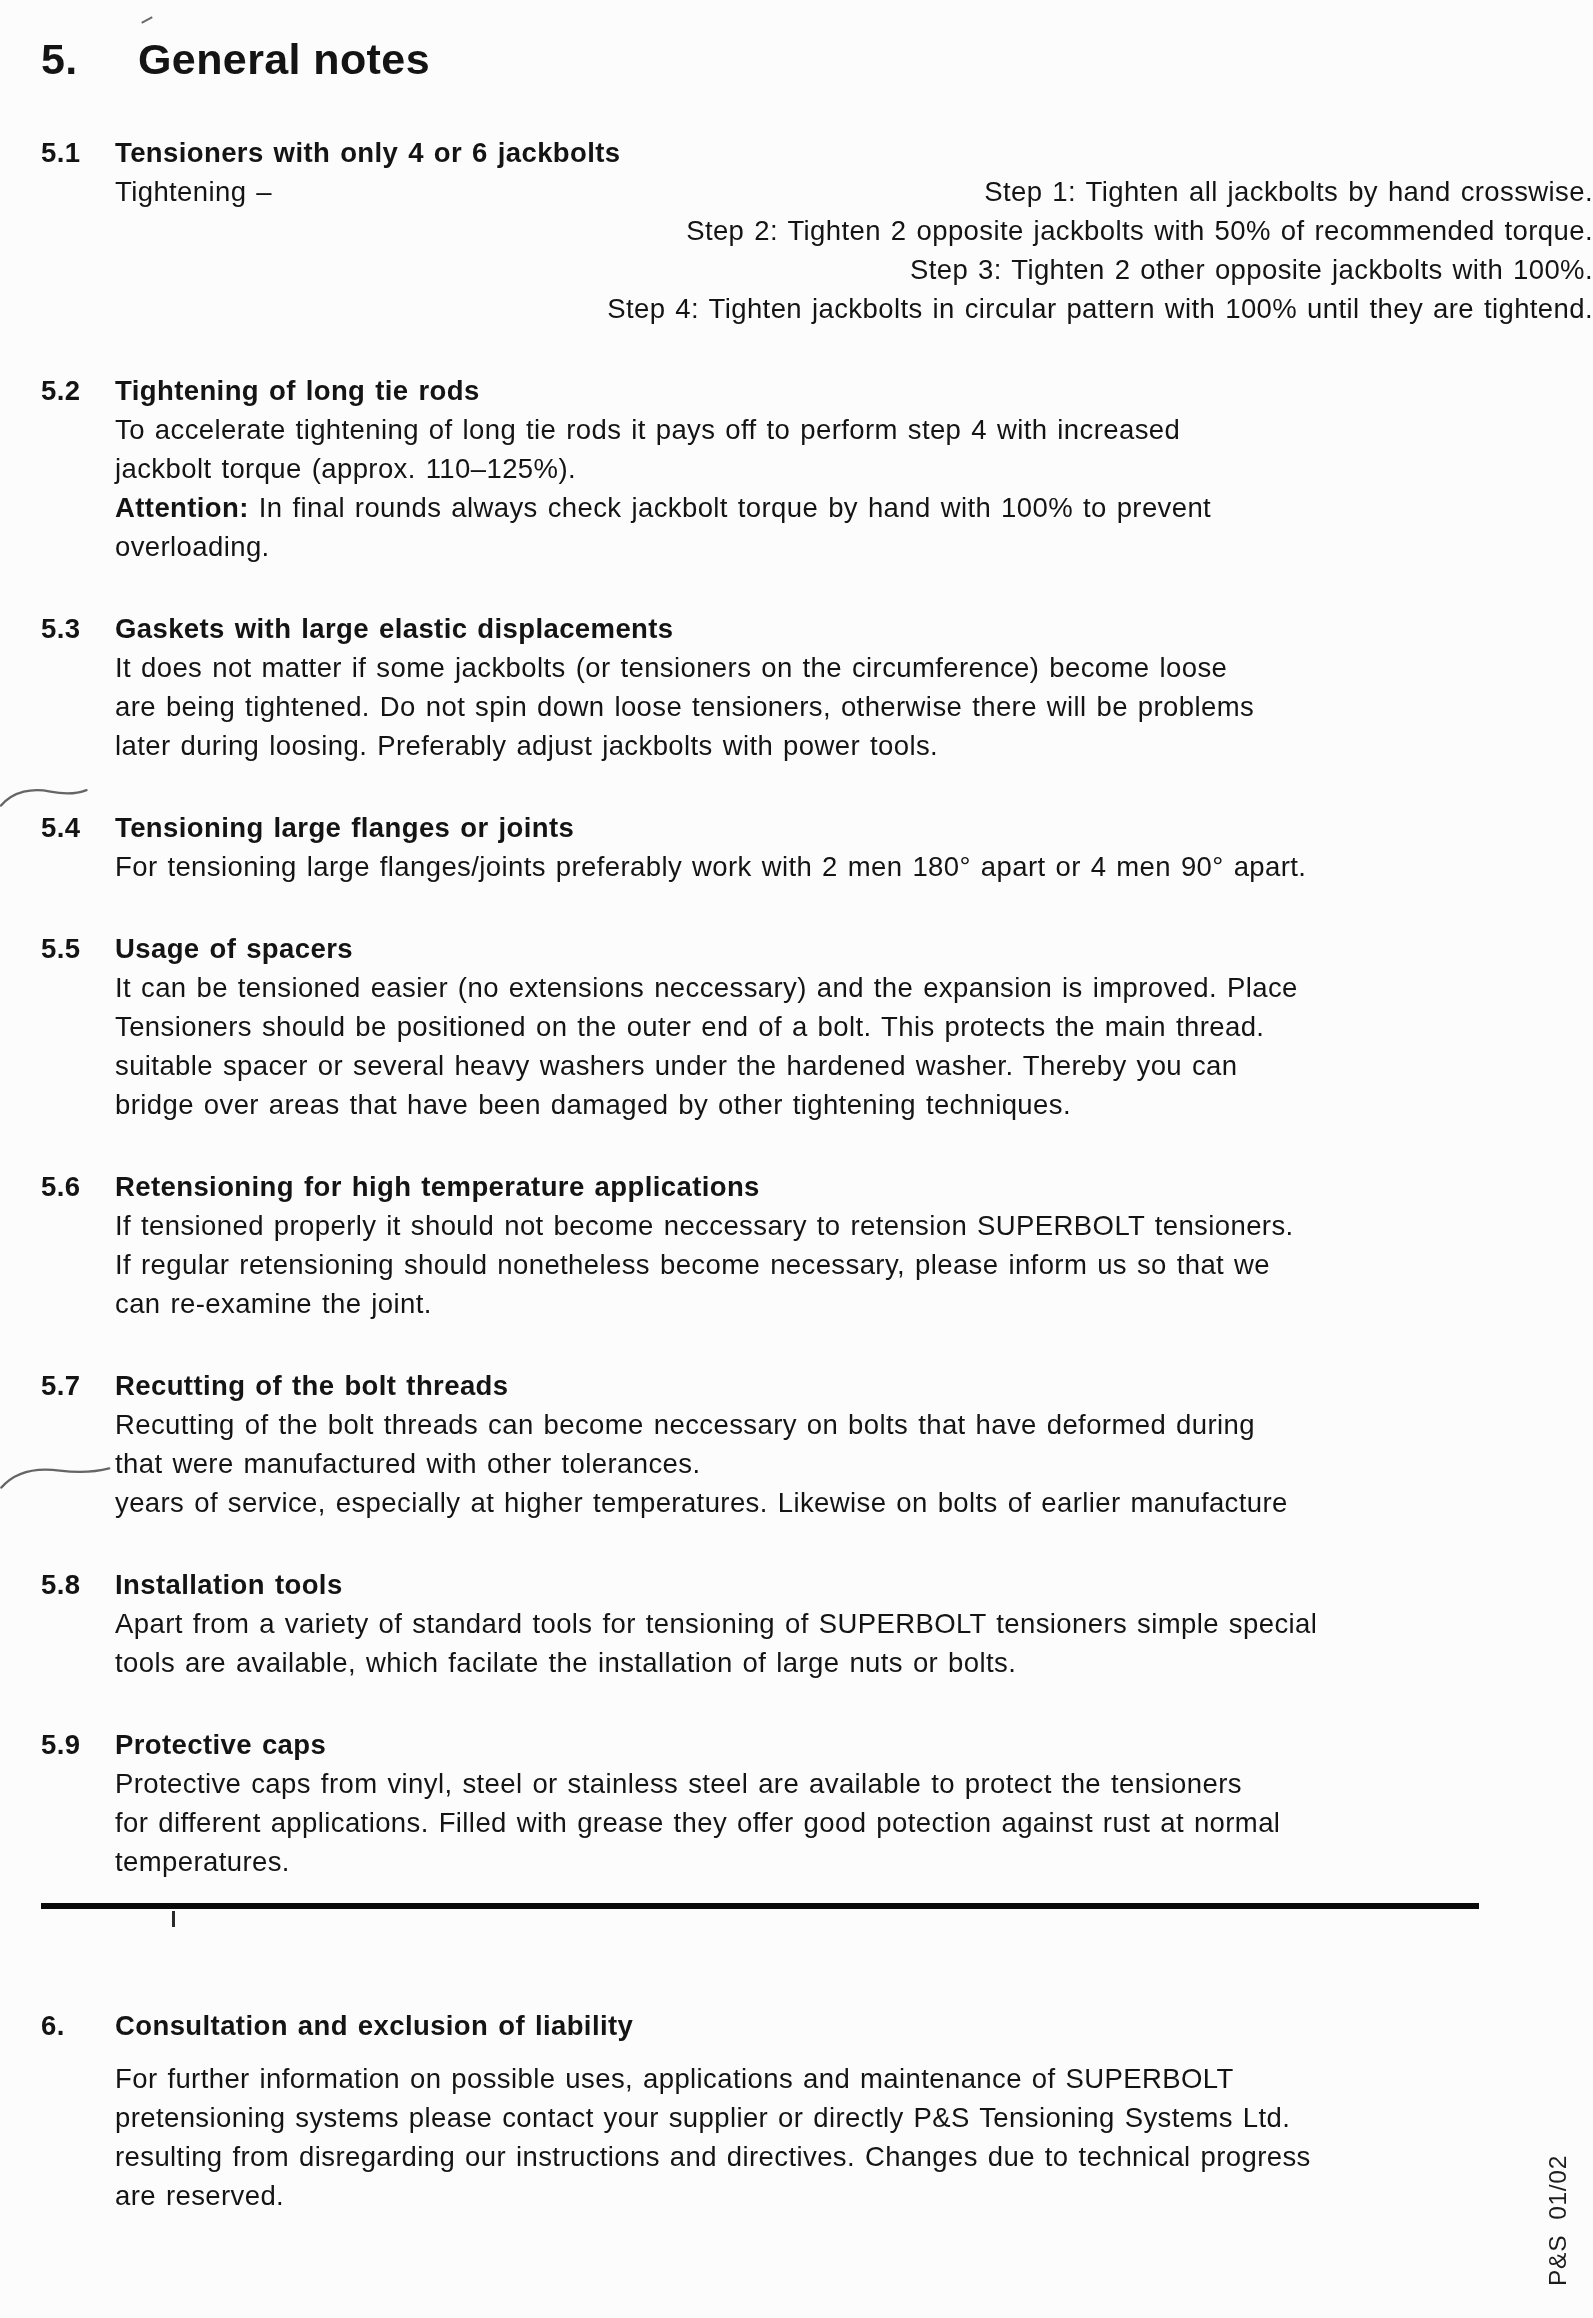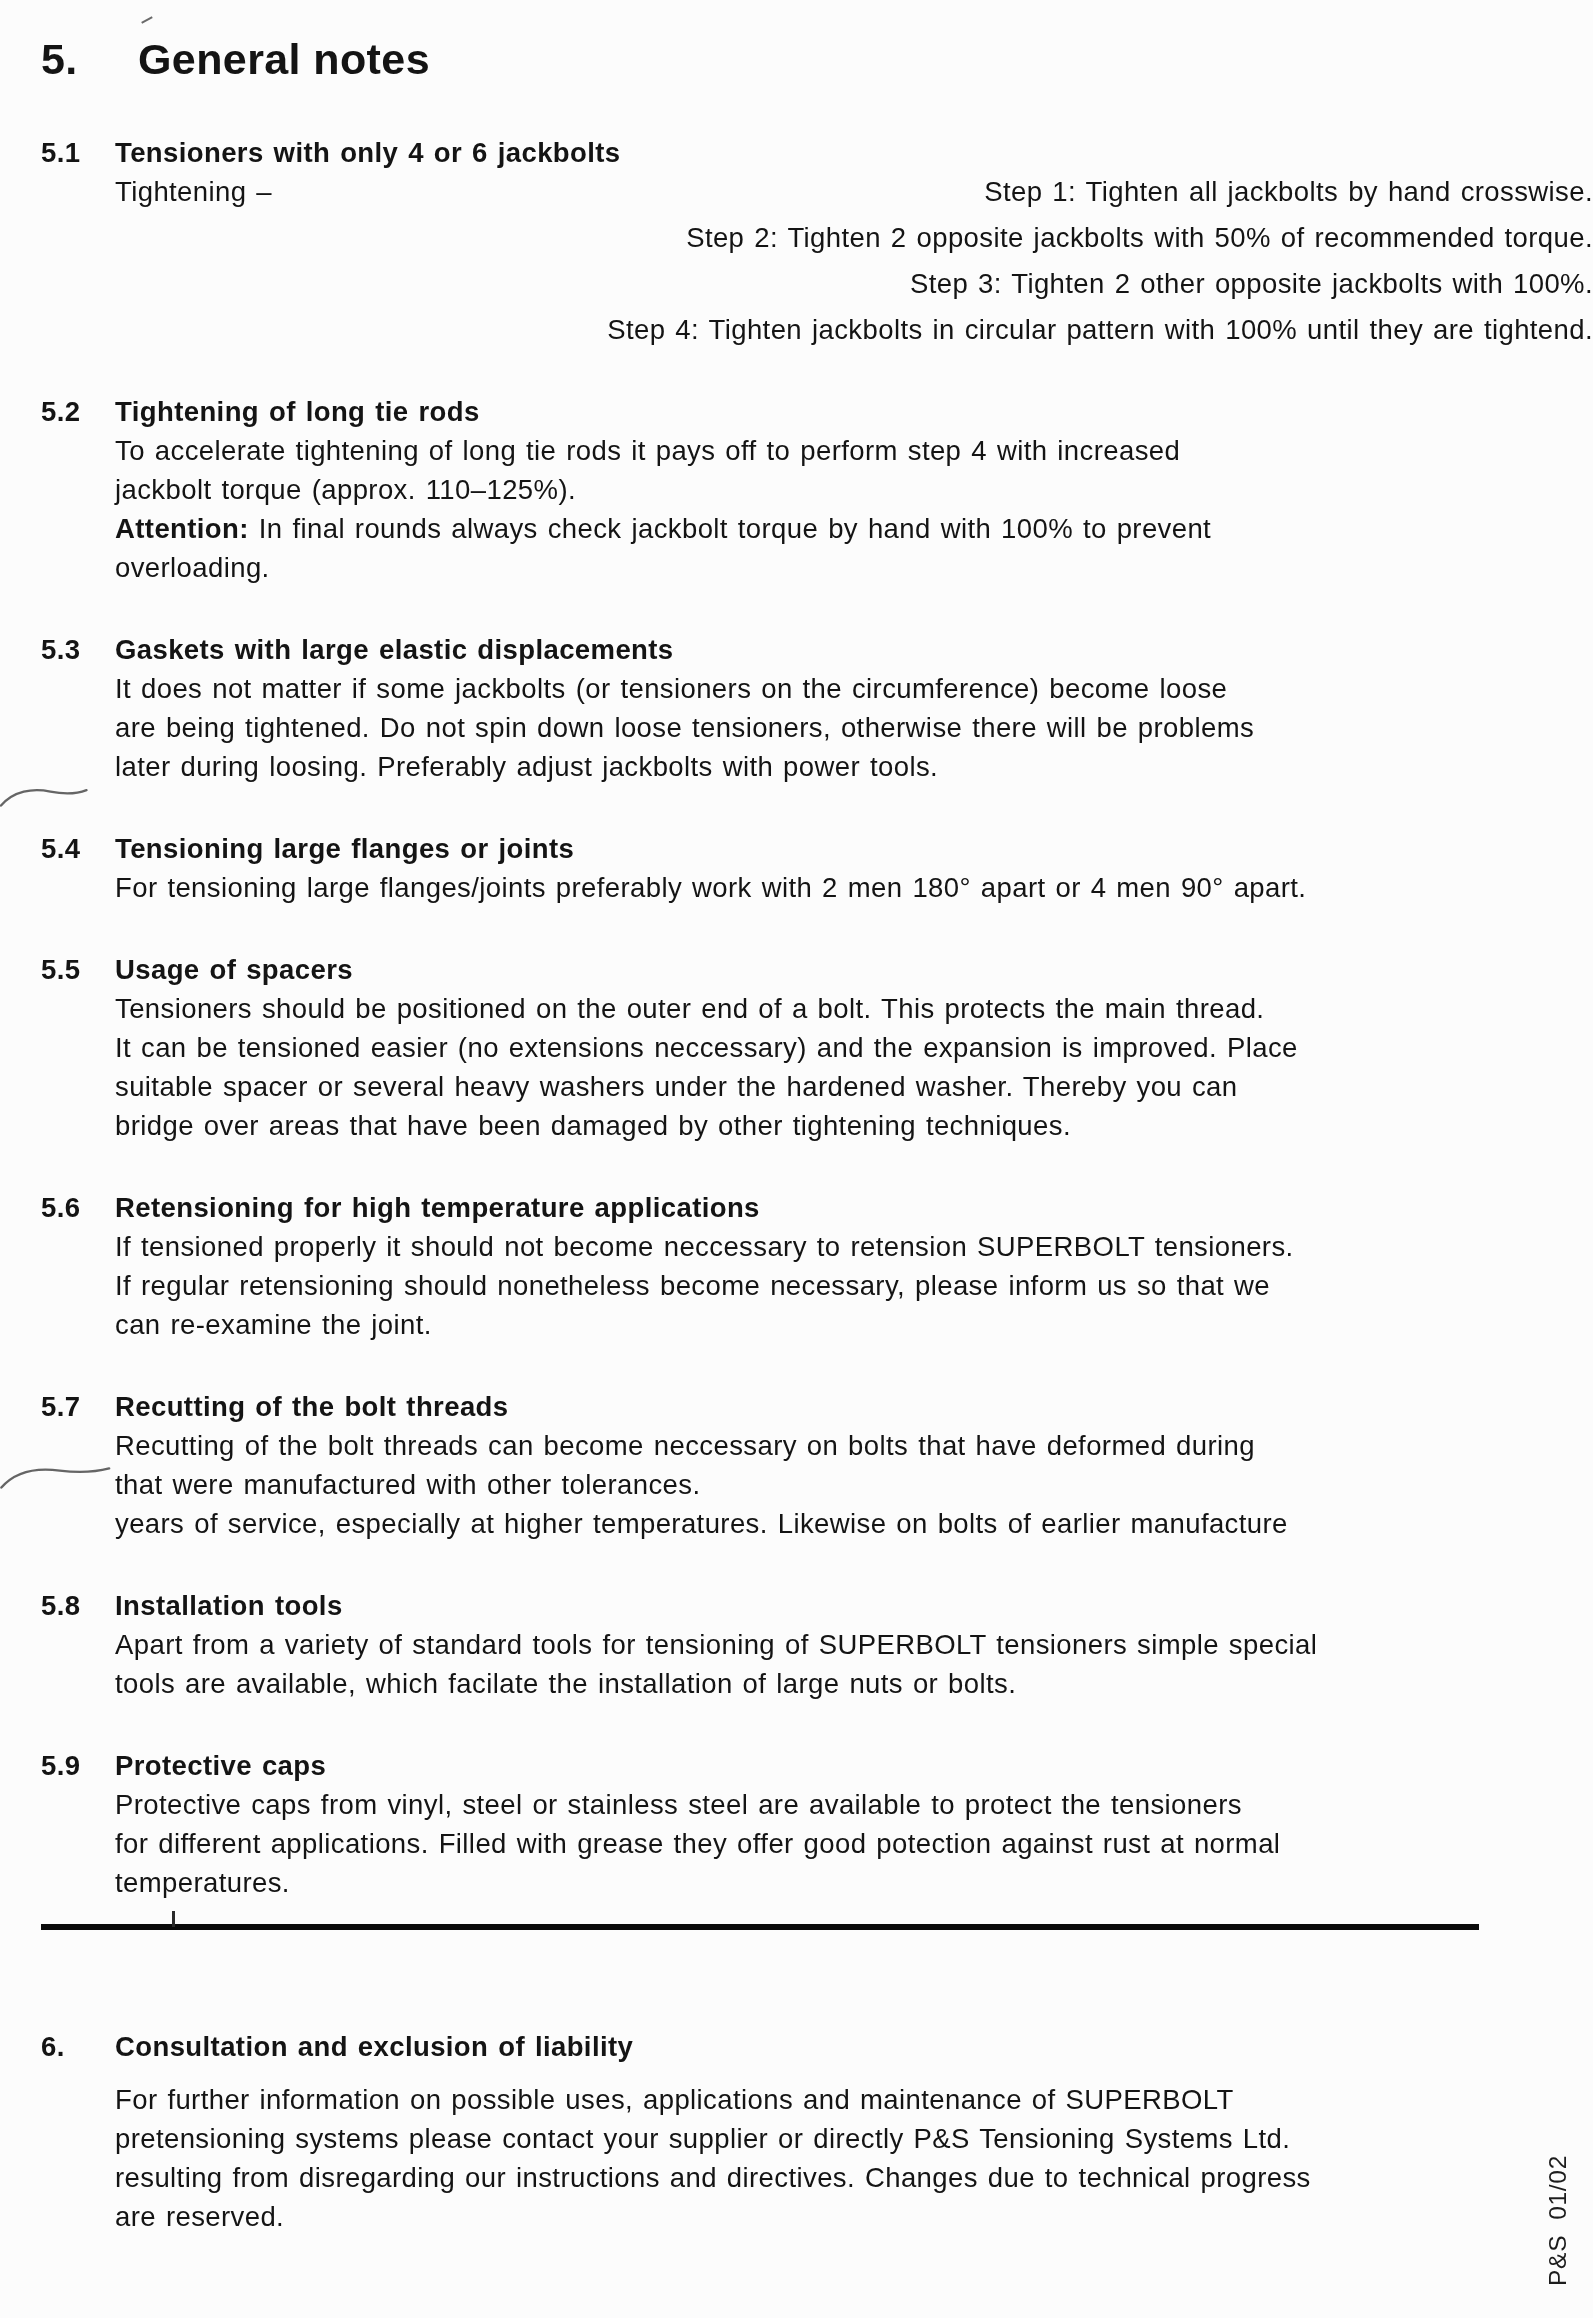--- a/index.html
+++ b/index.html
@@ -27,21 +27,21 @@
     margin-top:43px;
     font-size:27.5px;
     line-height:39px;
     letter-spacing:0.4px;
     word-spacing:1.9px;
   }
   .sec.first { margin-top:0; }
   .sec .num { font-weight:700; }
   .sec h2 { margin:0; font-size:27.5px; font-weight:700; line-height:39px; letter-spacing:0.4px; }
   .ln { white-space:pre; }
-  .steps { display:grid; grid-template-columns:196px 1fr;gap:7px; }
+  .steps { display:grid; grid-template-columns:196px 1fr; }
   .steps .steps-label { grid-column:1; grid-row:1; white-space:pre; }
   .steps .ln { grid-column:2;text-align:right; }
   .bold { font-weight:700; }
   .divider {
     margin-top:22px;
     width:1438px; height:6px;
     background:#0a0a0a;
   }
   .sec6 { margin-top:97px; }
   .sec6 .para { margin-top:14px; grid-column:2; }
@@ -124,22 +124,22 @@
     <div class="content">
       <h2>Tensioning large flanges or joints</h2>
       <div class="ln">For tensioning large flanges/joints preferably work with 2 men 180° apart or 4 men 90° apart.</div>
     </div>
   </section>
 
   <section class="sec">
     <div class="num">5.5</div>
     <div class="content">
       <h2>Usage of spacers</h2>
+      <div class="ln">It can be tensioned easier (no extensions neccessary) and the expansion is improved. Place</div>
       <div class="ln">Tensioners should be positioned on the outer end of a bolt. This protects the main thread.</div>
-      <div class="ln">It can be tensioned easier (no extensions neccessary) and the expansion is improved. Place</div>
       <div class="ln">suitable spacer or several heavy washers under the hardened washer. Thereby you can</div>
       <div class="ln">bridge over areas that have been damaged by other tightening techniques.</div>
     </div>
   </section>
 
   <section class="sec">
     <div class="num">5.6</div>
     <div class="content">
       <h2>Retensioning for high temperature applications</h2>
       <div class="ln">If tensioned properly it should not become neccessary to retension SUPERBOLT tensioners.</div>

